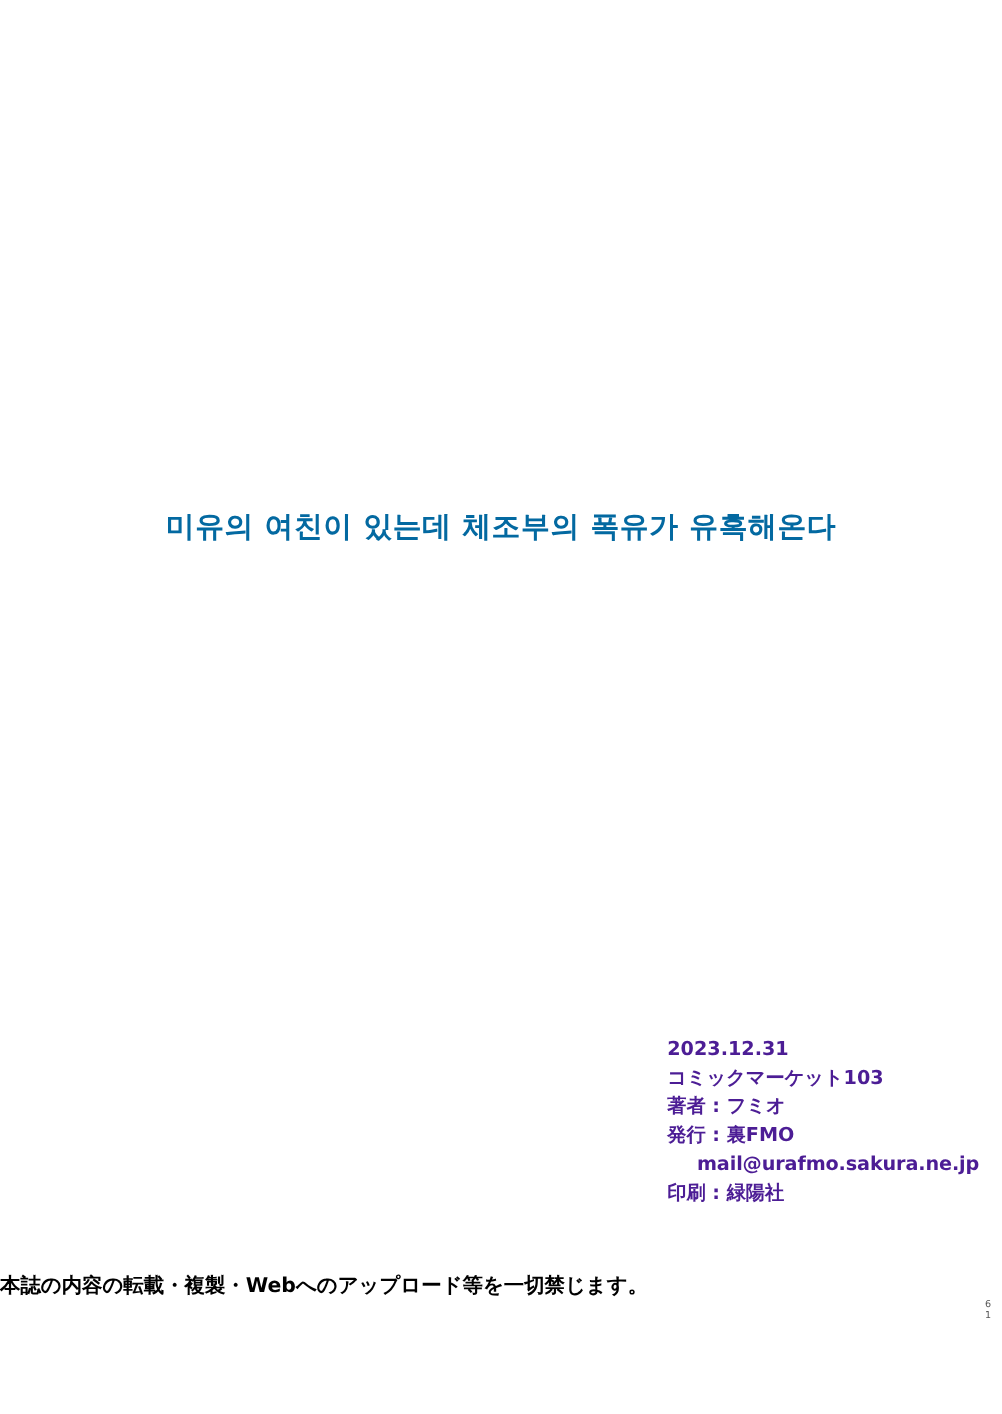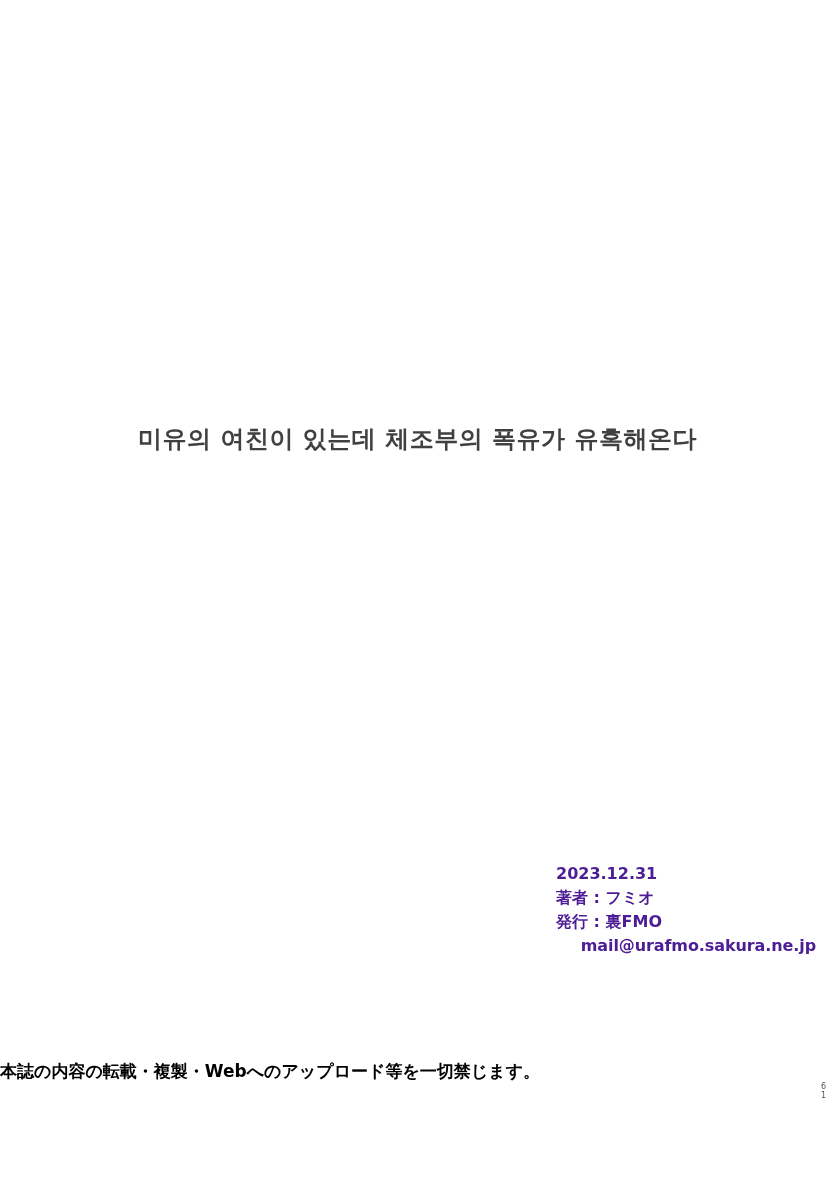--- a/index.html
+++ b/index.html
@@ -23,21 +23,21 @@
   
   .title {
     position: absolute;
     top: 424px;
     left: 0;
     width: 835px;
     text-align: center;
     font-size: 24px;
     font-weight: 700;
     letter-spacing: 0.5px;
-    color: #404040;
+    color: #0369a1;
     line-height: 1.3;
   }
 
   
   .colophon {
     position: absolute;
     left: 556px;
     top: 862px;
     width: 260px;
     font-size: 16px;
@@ -79,23 +79,25 @@
 </style>
 </head>
 <body>
 
 <div class="page">
 
   <div class="title">미유의 여친이 있는데 체조부의 폭유가 유혹해온다</div>
 
   <div class="colophon">
     <div class="line">2023.12.31</div>
+    <div class="line">コミックマーケット103</div>
     <div class="line">著者 : フミオ</div>
     <div class="line">発行 : 裏FMO</div>
     <div class="line mail">mail@urafmo.sakura.ne.jp</div>
+    <div class="line">印刷 : 緑陽社</div>
   </div>
 
   <div class="notice">本誌の内容の転載・複製・Webへのアップロード等を一切禁じます。</div>
 
   <div class="page-marker">
     <div>6</div>
     <div>1</div>
   </div>
 
 </div>

